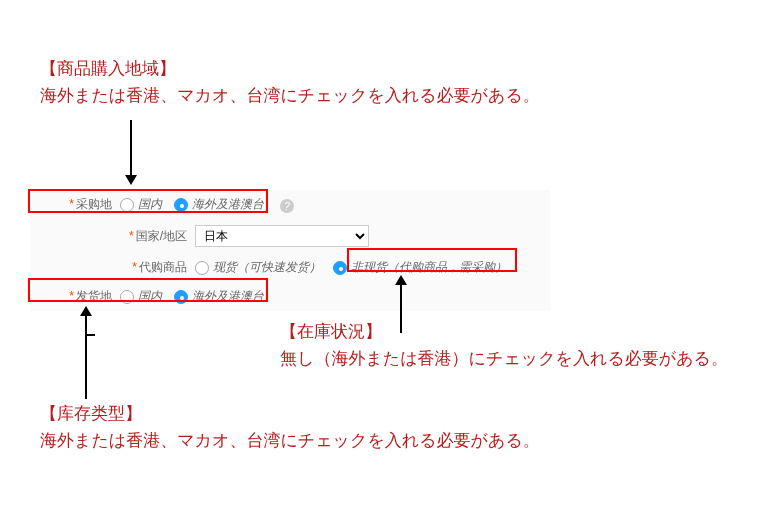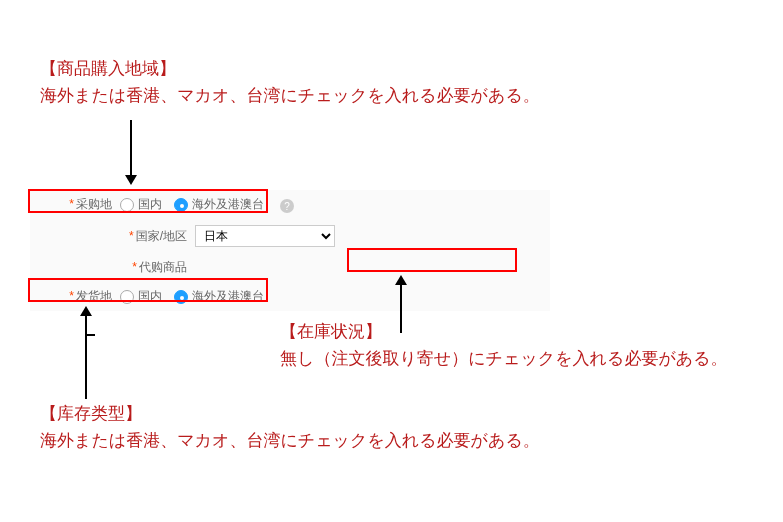--- a/index.html
+++ b/index.html
@@ -37,21 +37,21 @@
     color: #666;
   }
   .form-label {
     width: 90px;
     text-align: right;
     padding-right: 8px;
     font-size: 12px;
   }
   .form-label.wide { width: 165px; }
   .req { color: #f40; margin-right: 2px; }
-  .radio-group { display: flex; align-items: flex-end; gap: 4px; }
+  .radio-group { display: flex; align-items: flex-end; gap: 4px; font-style: italic; }
   .radio {
     display: inline-flex;
     align-items: center;
     margin-right: 8px;
     cursor: pointer;
   }
   .radio-dot {
     width: 14px; height: 14px;
     border: 1px solid #aaa;
     border-radius: 50%;
@@ -79,21 +79,21 @@
     color: #fff;
     font-size: 10px;
     display: inline-flex;
     align-items: center;
     justify-content: center;
     margin-left: 4px;
   }
   select {
     font-size: 12px;
     padding: 2px 4px;
-    width: 140px;
+    width: 174px;
     border: 1px solid #ccc;
     background: #fff;
   }
   .red-box {
     border: 2px solid #f00;
     position: absolute;
     pointer-events: none;
   }
   .arrow {
     position: absolute;
@@ -160,20 +160,30 @@
     </div>
     <select>
       <option>日本</option>
     </select>
   </div>
 
   <div class="form-row">
     <div class="form-label wide">
       <span class="req">*</span><span>代购商品</span>
     </div>
+    <div class="radio-group">
+      <span class="radio">
+        <span class="radio-dot"></span>
+        <span>现货（可快速发货）</span>
+      </span>
+      <span class="radio">
+        <span class="radio-dot checked"></span>
+        <span>非现货（代购商品，需采购）</span>
+      </span>
+    </div>
   </div>
 
   <div class="form-row">
     <div class="form-label">
       <span class="req">*</span><span>发货地</span>
     </div>
     <div class="radio-group">
       <span class="radio">
         <span class="radio-dot"></span>
         <span>国内</span>
@@ -191,21 +201,21 @@
 <div class="red-box" style="left:347px; top:248px; width:170px; height:24px;"></div>
 <div class="red-box" style="left:28px; top:278px; width:240px; height:24px;"></div>
 
 <div class="arrow" style="left:400px; top:275px;">
   <div class="arrow-head-up" style="left:-5px; top:0;"></div>
   <div class="arrow-line-v" style="height:50px; position:absolute; top:8px;"></div>
 </div>
 
 <div class="annotation" style="left:280px; top:318px;">
   <div class="title">【在庫状況】</div>
-  <div>無し（注文後取り寄せ）にチェックを入れる必要がある。</div>
+  <div>無し（海外または香港）にチェックを入れる必要がある。</div>
 </div>
 
 <div class="arrow" style="left:85px; top:306px;">
   <div class="arrow-head-up" style="left:-5px; top:0;"></div>
   <div class="arrow-line-v" style="height:85px; position:absolute; top:8px;"></div>
   <div class="arrow-line-h-stub" style="width:10px; top:28px; left:0;"></div>
 </div>
 
 <div class="annotation" style="left:40px; top:400px;">
   <div class="title">【库存类型】</div>

